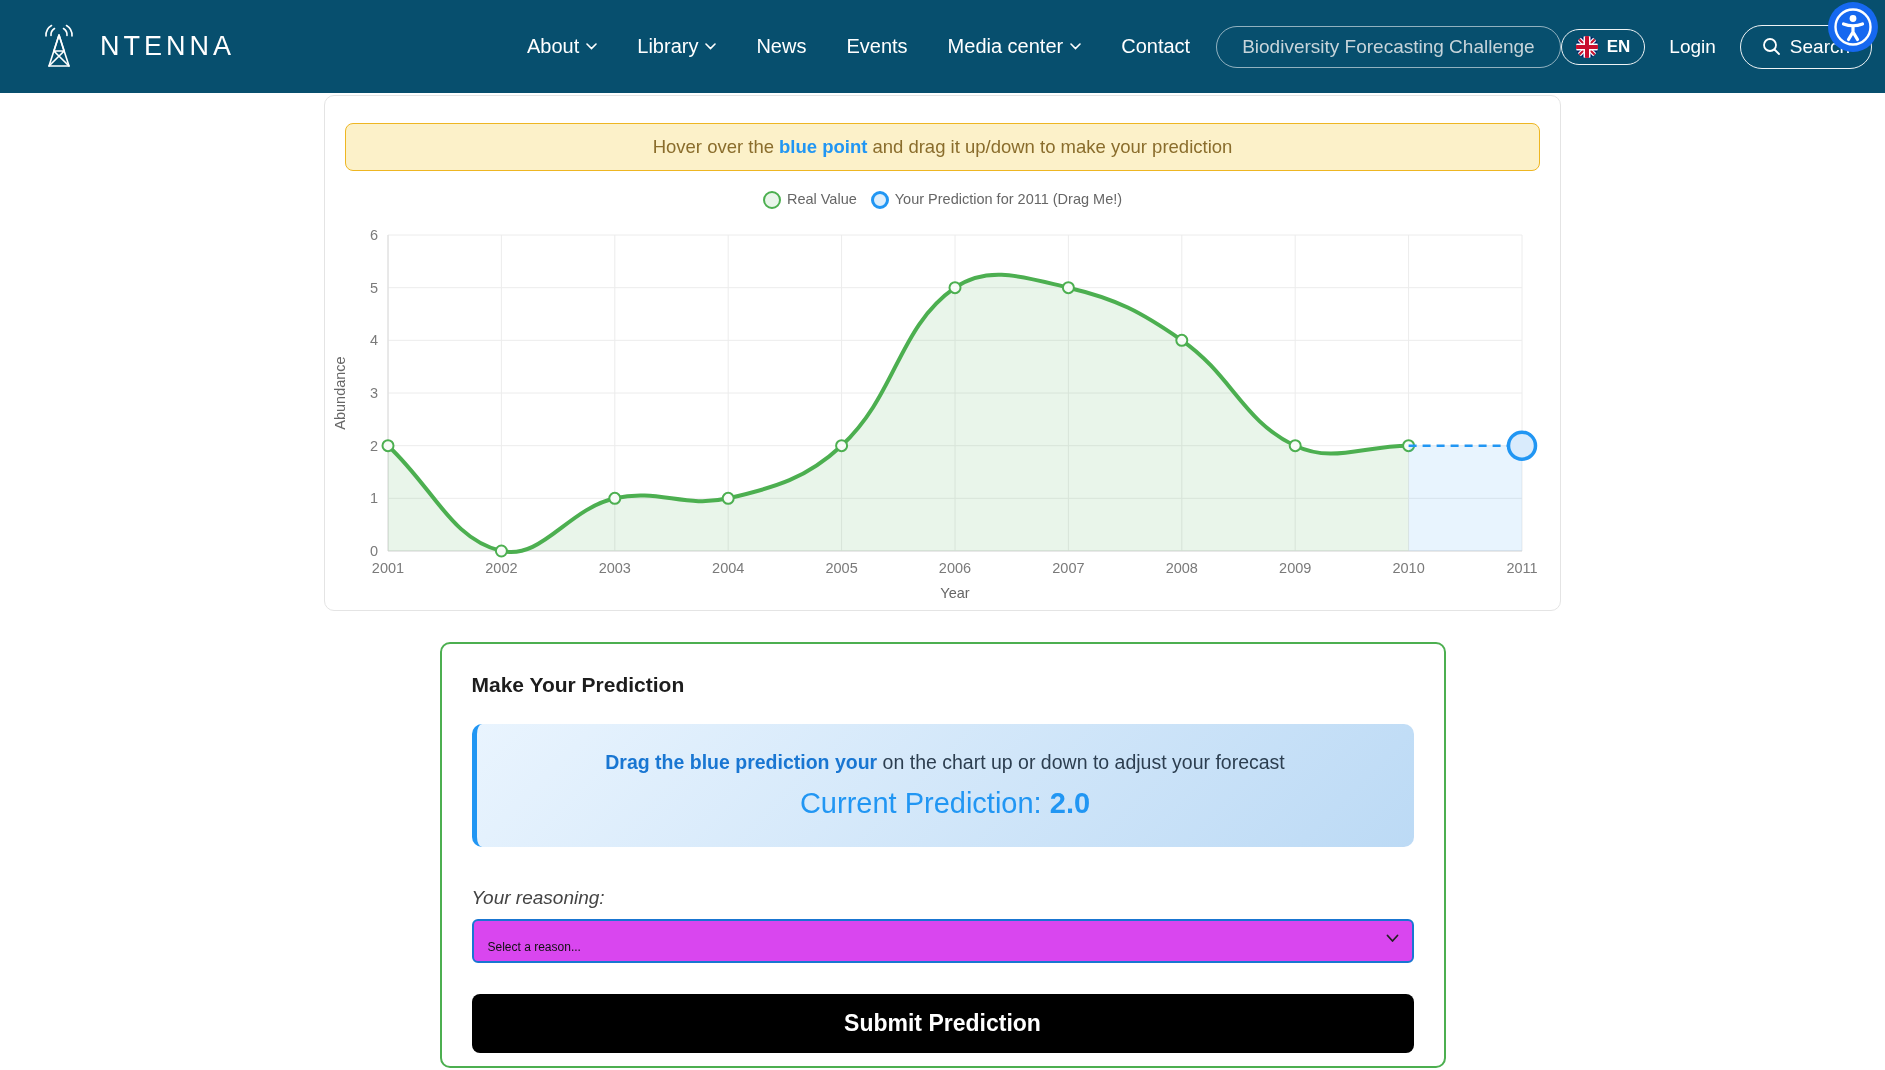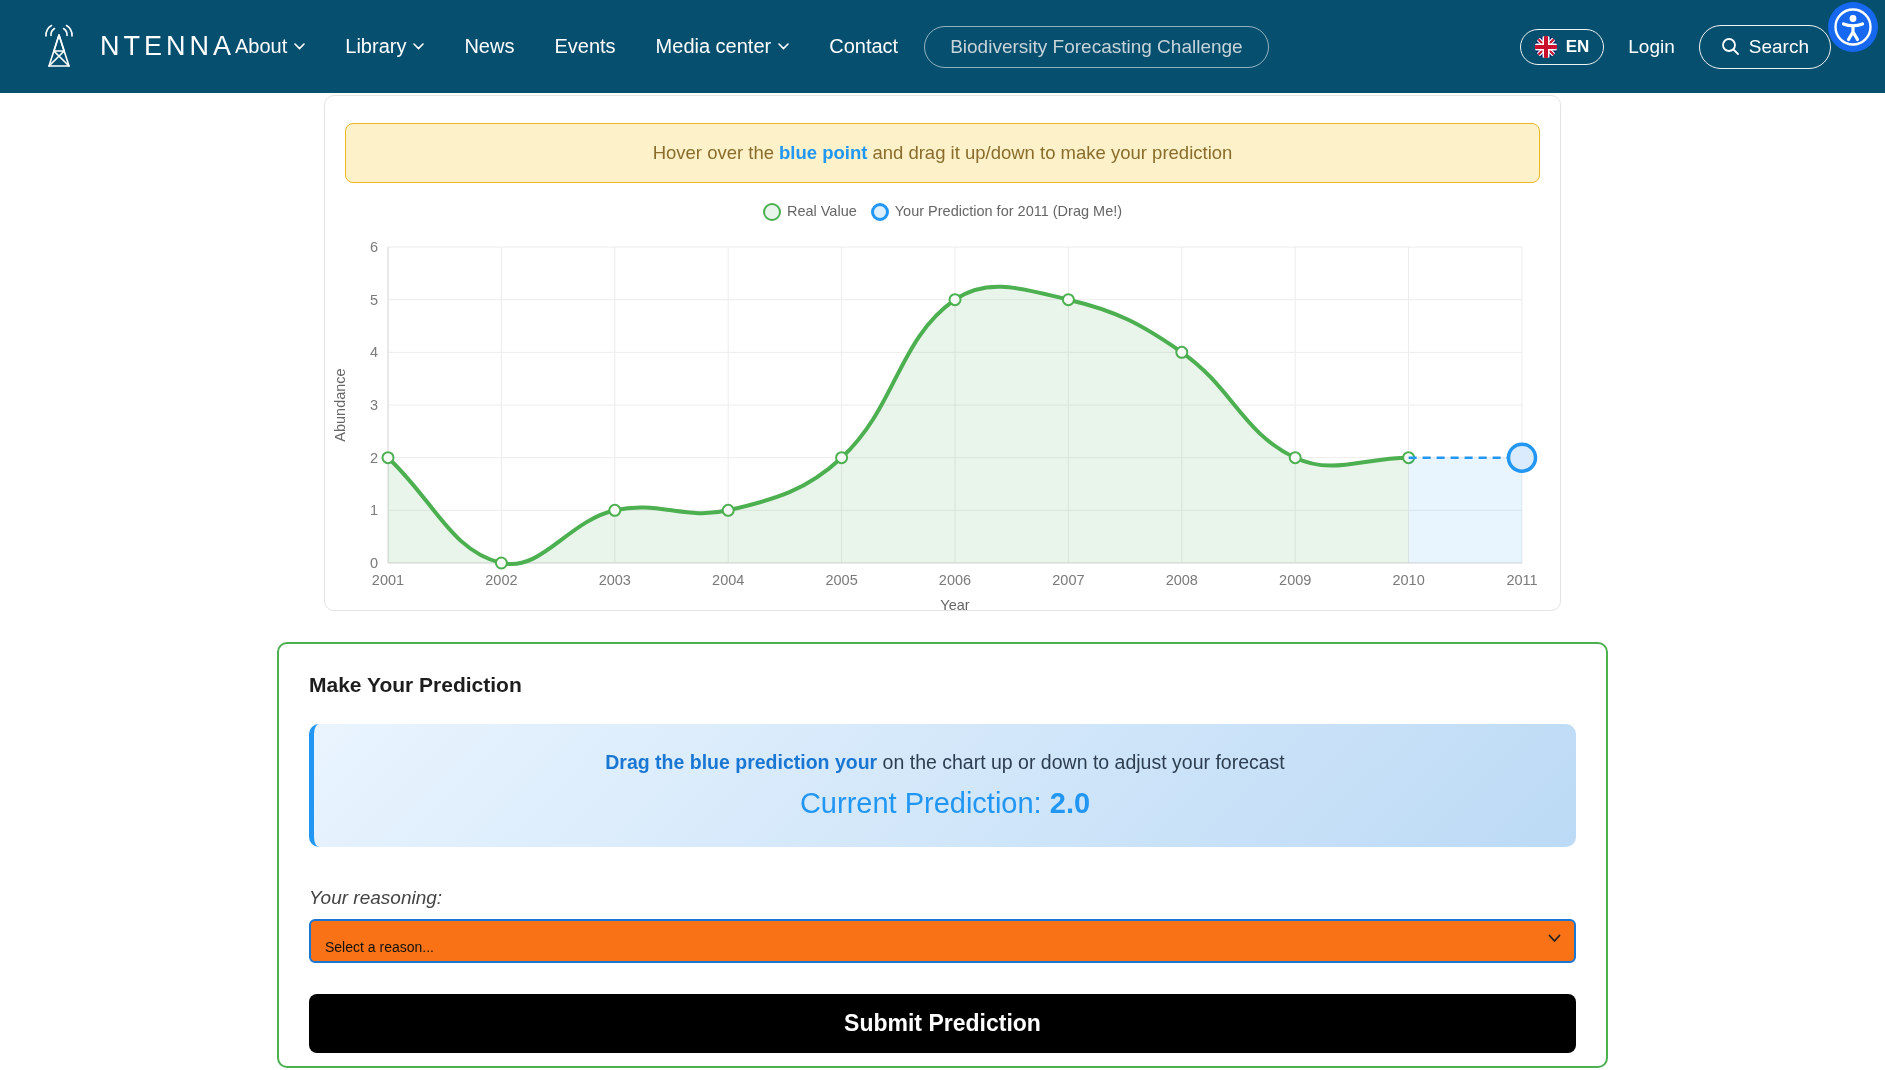--- a/index.html
+++ b/index.html
@@ -4,73 +4,73 @@
 <style>
   * { box-sizing: border-box; margin: 0; padding: 0; }
   html,body { width:1885px; height:1070px; overflow:hidden; background:#fff;
     font-family:"Liberation Sans", sans-serif; }
 
   
   .navbar { position:relative; height:93px; background:#074f6e; display:flex;
     align-items:center; padding:0 54px 0 40px; }
   .brand { display:flex; align-items:center; gap:22px; cursor:pointer; }
   .brand-text { color:#fff; font-size:27px; letter-spacing:4px; font-weight:500; }
-  .nav-menu { display:flex; align-items:center; gap:40px; }
+  .nav-menu { display:flex; align-items:center; gap:40px; margin-left:292px; }
   .nav-item { color:#fff; font-size:20px; font-weight:500; display:flex;
     align-items:center; gap:7px; cursor:pointer; white-space:nowrap; }
   .challenge-pill { margin-left:26px; color:#c7d4da; font-size:19px;
     border:1px solid rgba(220,230,235,0.65); border-radius:22px;
     padding:9px 25px; cursor:pointer; white-space:nowrap; background:transparent; }
   .nav-right { margin-left:auto; display:flex; align-items:center; gap:24px; }
   .lang-pill { display:flex; align-items:center; gap:9px; border:1.5px solid #eef3f5;
     border-radius:20px; padding:6px 14px; color:#fff; font-size:17px;
     font-weight:700; cursor:pointer; }
   .login { color:#fff; font-size:19px; font-weight:500; cursor:pointer; }
   .search-pill { display:flex; align-items:center; gap:9px; border:1.5px solid #eef3f5;
     border-radius:24px; padding:10px 21px; color:#fff; font-size:19px;
     font-weight:500; cursor:pointer; }
   .a11y-btn { position:absolute; top:2px; right:7px; width:50px; height:50px;
     border-radius:50%; background:#1668f0; border:none; cursor:pointer;
     display:flex; align-items:center; justify-content:center; z-index:10; }
 
   
   .chart-card { width:1237px; margin:2px auto 0; border:1px solid #e4e4e4;
     border-radius:10px; background:#fff; height:516px; }
-  .banner { margin:27px 20px 16px; height:60px; background:#fcf1c9;
+  .banner { margin:27px 20px 16px; height:48px; background:#fcf1c9;
     border:1.6px solid #eeb622; border-radius:8px; display:flex;
     align-items:center; justify-content:center; font-size:18.5px; color:#8a6d2c; }
   .banner b { color:#2196F3; font-weight:700; padding:0 5px; }
   .legend { margin-top:20px; display:flex; align-items:center;
     justify-content:center; gap:14px; font-size:14.5px; color:#666; }
   .legend-item { display:flex; align-items:flex-start; gap:6px; cursor:pointer; }
   .legend-dot { width:18px; height:18px; border-radius:50%; }
   .legend-dot.real { border:2px solid #4CAF50; background:#e9f5ea; }
   .legend-dot.pred { border:3px solid #2196F3; background:#ddeefc; }
   .chart-svg { display:block; margin-top:11px; }
   .tick { fill:#7a7a7a; font-size:14.5px; }
   .axis-title { fill:#666; font-size:14.5px; }
 
   
-  .pred-card { width:1331px; margin:31px auto 0; border:2px solid #4CAF50;
+  .pred-card { width:1006px; margin:31px auto 0; border:2px solid #4CAF50;
     border-radius:10px; padding:29px 30px; height:426px; }
   .pred-title { font-size:21px; font-weight:700; color:#1d1d1d; }
   .drag-box { margin-top:27px; height:123px; border-radius:10px;
     border-left:5px solid #2196F3;
     background:linear-gradient(135deg,#e9f4fe 0%,#bcdaf5 100%);
     display:flex; flex-direction:column; align-items:center;
     justify-content:center; gap:13px; }
   .drag-line { font-size:19.5px; color:#2c3e50; }
   .drag-line b { color:#1976D2; font-weight:700; }
   .current-line { font-size:29px; color:#2196F3; }
   .current-line b { font-weight:700; }
   .reason-label { margin-top:40px; font-size:19px; color:#444;font-style:italic; }
   .select-wrap { margin-top:10px; position:relative; }
   .reason-select { width:100%; height:44px; border:2px solid #1976D2;
-    border-radius:6px; font-size:14px; color:#111; padding:12px 40px 0 14px;
-    background:#f97316; appearance:none; -webkit-appearance:none; cursor:pointer;
+    border-radius:6px; font-size:12px; color:#111; padding:12px 40px 0 14px;
+    background:#d946ef; appearance:none; -webkit-appearance:none; cursor:pointer;
     font-family:"Liberation Sans", sans-serif; }
   .select-chevron { position:absolute; right:15px; top:15px; pointer-events:none; }
   .submit-btn { margin-top:31px; width:100%; height:59px; background:#000000;
     border:none; border-radius:8px; color:#fff; font-size:23px; font-weight:700;
     cursor:pointer; font-family:"Liberation Sans", sans-serif; }
 </style>
 </head>
 <body>
 
 <header class="navbar">

